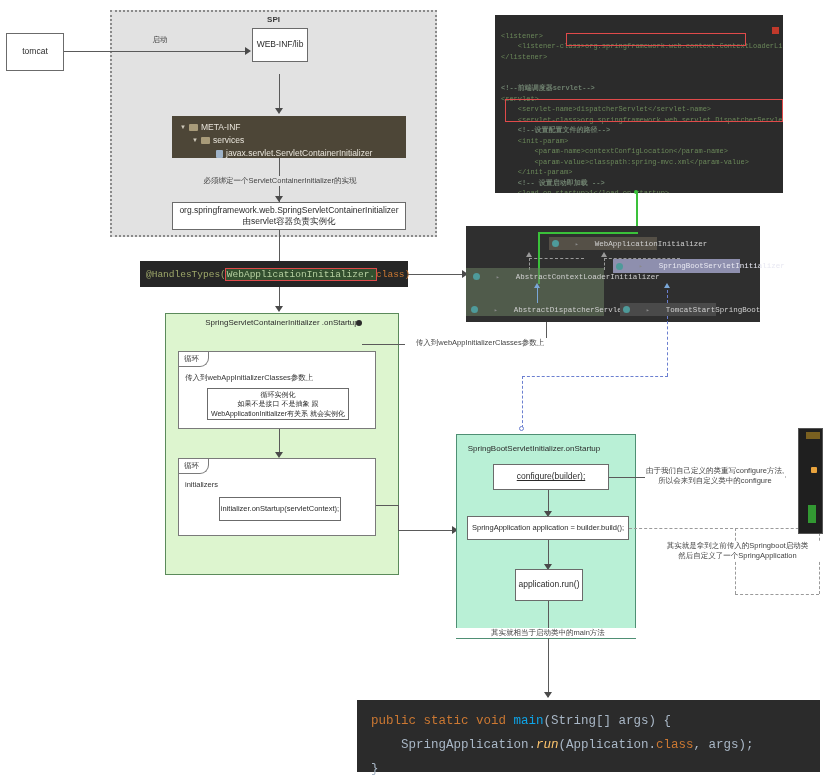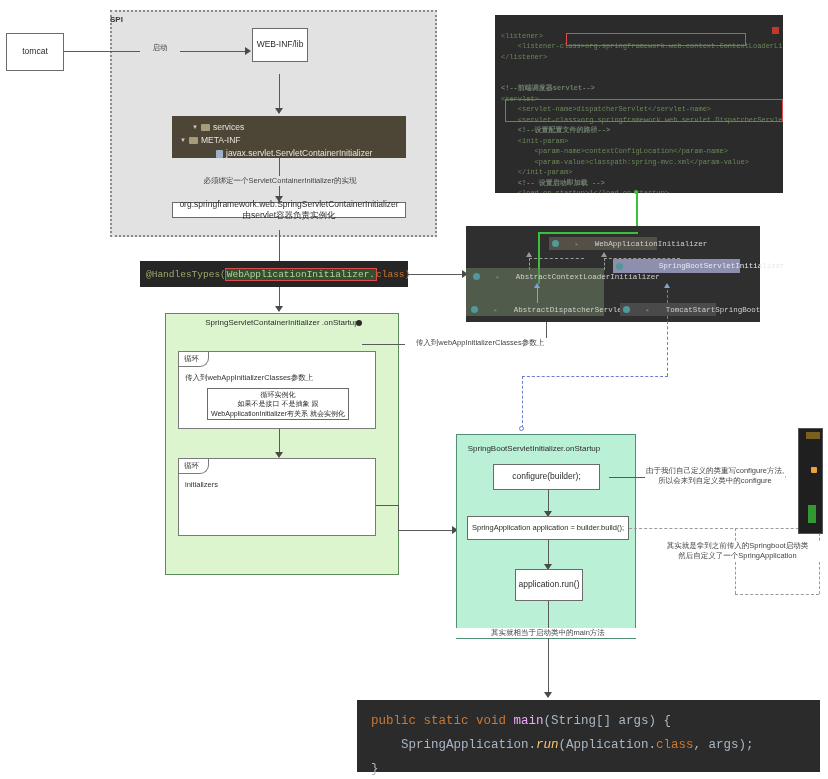--- a/index.html
+++ b/index.html
@@ -5,21 +5,21 @@
   html,body{margin:0;padding:0;background:#fff;}
   body{width:828px;height:779px;position:relative;overflow:hidden;
        font-family:"Liberation Sans","DejaVu Sans",sans-serif;color:#333;}
   .abs{position:absolute;box-sizing:border-box;}
   
   .node{background:#fff;border:1px solid #6b6b6b;display:flex;align-items:center;
         justify-content:center;text-align:center;font-size:8.5px;line-height:1.35;color:#2b2b2b;}
   .node.multi{flex-direction:column;}
   
   .spi-box{border:2px dotted #8a8a8a;background:#e2e2e2;}
-  .spi-title{font-size:8px;color:#3a3a3a;font-weight:bold;}
+  .spi-title{font-size:8px;color:#3a3a3a;text-align:center;font-weight:bold;}
   
   .tree{background:#4d4637;color:#e8e4da;font-size:8.5px;line-height:1.55;
         padding:5px 8px;font-family:"Liberation Sans",sans-serif;}
   .tree .row{white-space:nowrap;display:flex;align-items:center;gap:3px;}
   .tri{font-size:6px;color:#cfc9bb;}
   .ic-folder{display:inline-block;width:9px;height:7px;background:#a89b79;border-radius:1px;}
   .ic-file{display:inline-block;width:7px;height:8px;background:#9fb3c8;border-radius:1px;}
   
   .edge-label{font-size:7.5px;color:#444;background:transparent;white-space:nowrap;
               text-align:center;line-height:1.35;}
@@ -34,21 +34,21 @@
   .loop-sub{font-size:7.5px;color:#333;padding:2px 0 0 6px;}
   
   .code{background:#2b2b2b;font-family:"Liberation Mono","DejaVu Sans Mono",monospace;
         font-size:7px;line-height:1.5;color:#a9b7c6;padding:5px 6px;overflow:hidden;white-space:pre;}
   .code .tag{color:#6a8759;}
   .code .cmt{color:#6d7f6d;font-weight:bold;}
   .hl-red{outline:1px solid #e04a4a;}
   .bigcode{background:#2b2b2b;font-family:"Liberation Mono","DejaVu Sans Mono",monospace;
            font-size:12.5px;line-height:1.9;color:#c8c8c8;padding:10px 14px;white-space:pre;}
   .kw{color:#cc7832;}
-  .fn{color:#f0abfc;}
+  .fn{color:#0ea5e9;}
   .it{font-style:italic;color:#ffc66d;}
   .pl{color:#a9b7c6;}
   
   .ann-code{background:#262626;font-family:"Liberation Mono",monospace;font-size:9.5px;
             color:#9ea86a;display:flex;align-items:center;padding-left:6px;white-space:pre;}
   
   .uml{background:#2f2f2f;}
   .uml-node{position:absolute;font-family:"Liberation Mono","DejaVu Sans Mono",monospace;
             font-size:7.5px;color:#cfcfcf;padding:2px 5px 2px 3px;display:flex;
             align-items:center;gap:16px;white-space:nowrap;}
@@ -78,51 +78,51 @@
 
 <div class="abs node" style="left:6px;top:33px;width:58px;height:38px;">
   <span>tomcat</span>
 </div>
 
 <div class="abs spi-box" style="left:110px;top:10px;width:327px;height:227px;"></div>
 <div class="abs spi-title" style="left:110px;top:15px;width:327px;">SPI</div>
 
 <div class="abs ln lnh" style="left:64px;top:51px;width:182px;"></div>
 <div class="abs arrow-r" style="left:245px;top:47px;"></div>
-<div class="abs edge-label" style="left:140px;top:43px;width:40px;background:#e2e2e2;">启动</div>
+<div class="abs edge-label" style="left:140px;top:35px;width:40px;background:#e2e2e2;">启动</div>
 
 <div class="abs node" style="left:252px;top:28px;width:56px;height:34px;">
   <span>WEB-INF/lib</span>
 </div>
 
 <div class="abs ln lnv" style="left:279px;top:74px;height:38px;"></div>
 <div class="abs arrow-d" style="left:275px;top:108px;"></div>
 
 <div class="abs tree" style="left:172px;top:116px;width:234px;height:42px;">
+  <div class="row">
+    <span class="tri">▼</span>
+    <span class="ic-folder"></span>
+    <span>META-INF</span>
+  </div>
   <div class="row" style="padding-left:12px;">
     <span class="tri">▼</span>
     <span class="ic-folder"></span>
     <span>services</span>
   </div>
-  <div class="row">
-    <span class="tri">▼</span>
-    <span class="ic-folder"></span>
-    <span>META-INF</span>
-  </div>
   <div class="row" style="padding-left:36px;">
     <span class="ic-file"></span>
     <span>javax.servlet.ServletContainerInitializer</span>
   </div>
 </div>
 
 <div class="abs ln lnv" style="left:279px;top:158px;height:44px;"></div>
 <div class="abs arrow-d" style="left:275px;top:196px;"></div>
 <div class="abs edge-label" style="left:168px;top:176px;width:224px;background:#e2e2e2;">必须绑定一个ServletContainerInitializer的实现</div>
 
-<div class="abs node multi" style="left:172px;top:202px;width:234px;height:16px;">
+<div class="abs node multi" style="left:172px;top:202px;width:234px;height:28px;">
   <span>org.springframework.web.SpringServletContainerInitializer</span>
   <span>由servlet容器负责实例化</span>
 </div>
 
 <div class="abs ln lnv" style="left:279px;top:230px;height:31px;"></div>
 
 <div class="abs ann-code" style="left:140px;top:261px;width:268px;height:26px;">
   <span>@HandlesTypes(</span><span class="hl-red" style="background:#33502f;color:#b5cfa0;padding:0 1px;">WebApplicationInitializer.</span><span style="color:#cc7832;">class)</span>
 </div>
 
@@ -223,35 +223,38 @@
     <span>WebApplicationInitializer有关系 就会实例化</span>
   </div>
 </div>
 
 <div class="abs ln lnv" style="left:279px;top:429px;height:27px;"></div>
 <div class="abs arrow-d" style="left:275px;top:452px;"></div>
 
 <div class="abs loop" style="left:178px;top:458px;width:198px;height:78px;">
   <div class="loop-tag">循环</div>
   <div class="loop-sub" style="margin-top:19px;">initializers</div>
+  <div class="abs node" style="left:40px;top:38px;width:122px;height:24px;font-size:7.5px;">
+    <span>initializer.onStartup(servletContext);</span>
+  </div>
 </div>
 
 <div class="abs ln lnh" style="left:362px;top:344px;width:185px;"></div>
 <div class="abs ln lnv" style="left:546px;top:322px;height:23px;"></div>
 <div class="abs edge-label" style="left:405px;top:338px;width:150px;background:#fff;">传入到webAppInitializerClasses参数上</div>
 
 <div class="abs ln lnh" style="left:376px;top:505px;width:23px;"></div>
 <div class="abs ln lnv" style="left:398px;top:505px;height:25px;"></div>
 <div class="abs ln lnh" style="left:398px;top:530px;width:58px;"></div>
 <div class="abs arrow-r" style="left:452px;top:526px;"></div>
 
 <div class="abs mint-panel" style="left:456px;top:434px;width:180px;height:205px;"></div>
 <div class="abs panel-title" style="left:456px;top:444px;width:156px;">SpringBootServletInitializer.onStartup</div>
 
-<div class="abs node" style="left:493px;top:464px;width:107px;height:26px;">
+<div class="abs node" style="left:493px;top:464px;width:116px;height:26px;text-decoration:underline;">
   <span>configure(builder);</span>
 </div>
 <div class="abs ln lnv" style="left:548px;top:490px;height:25px;"></div>
 <div class="abs arrow-d" style="left:544px;top:511px;"></div>
 
 <div class="abs node" style="left:467px;top:516px;width:162px;height:24px;font-size:7.5px;">
   <span>SpringApplication application = builder.build();</span>
 </div>
 <div class="abs ln lnv" style="left:548px;top:540px;height:28px;"></div>
 <div class="abs arrow-d" style="left:544px;top:564px;"></div>

